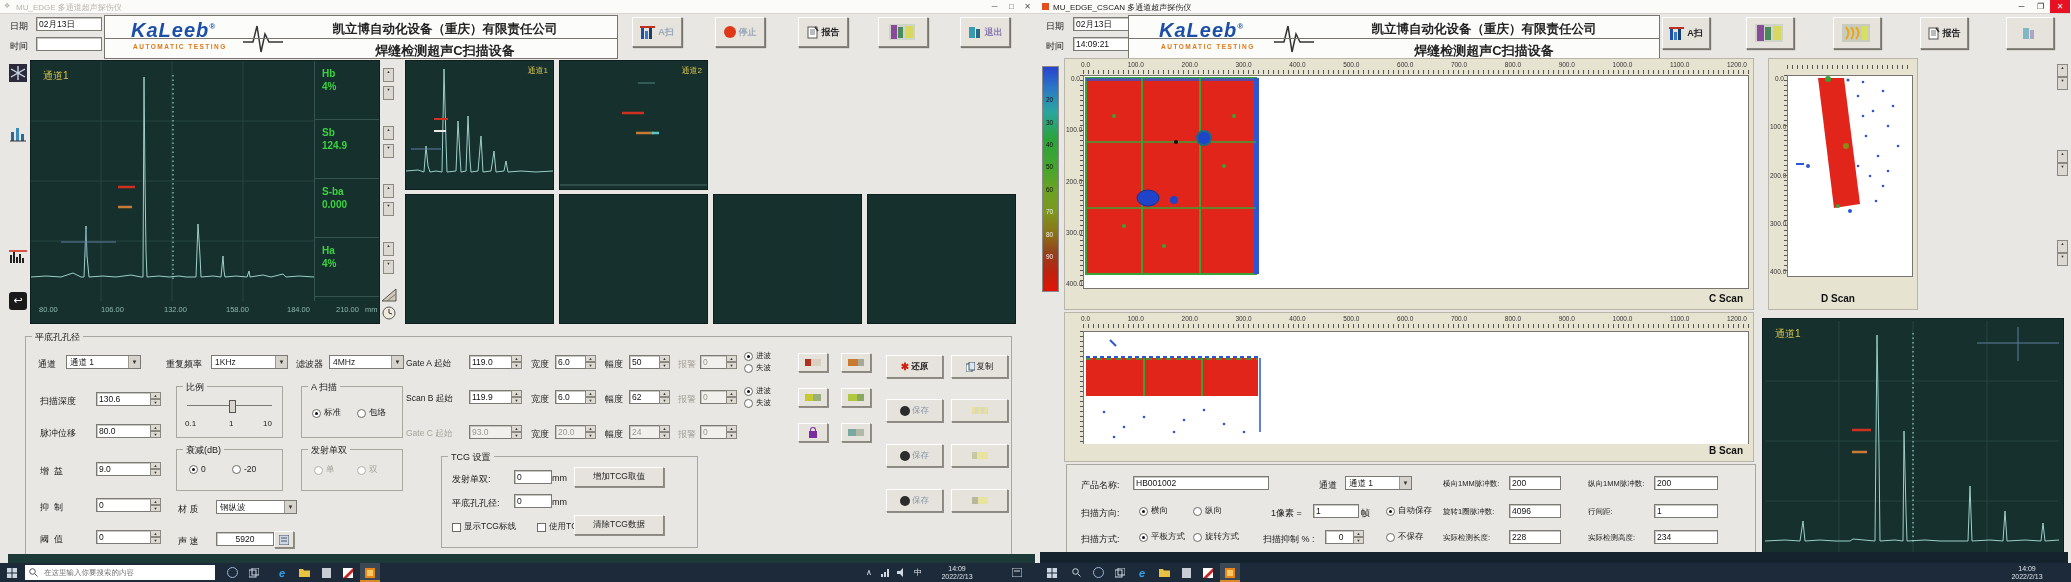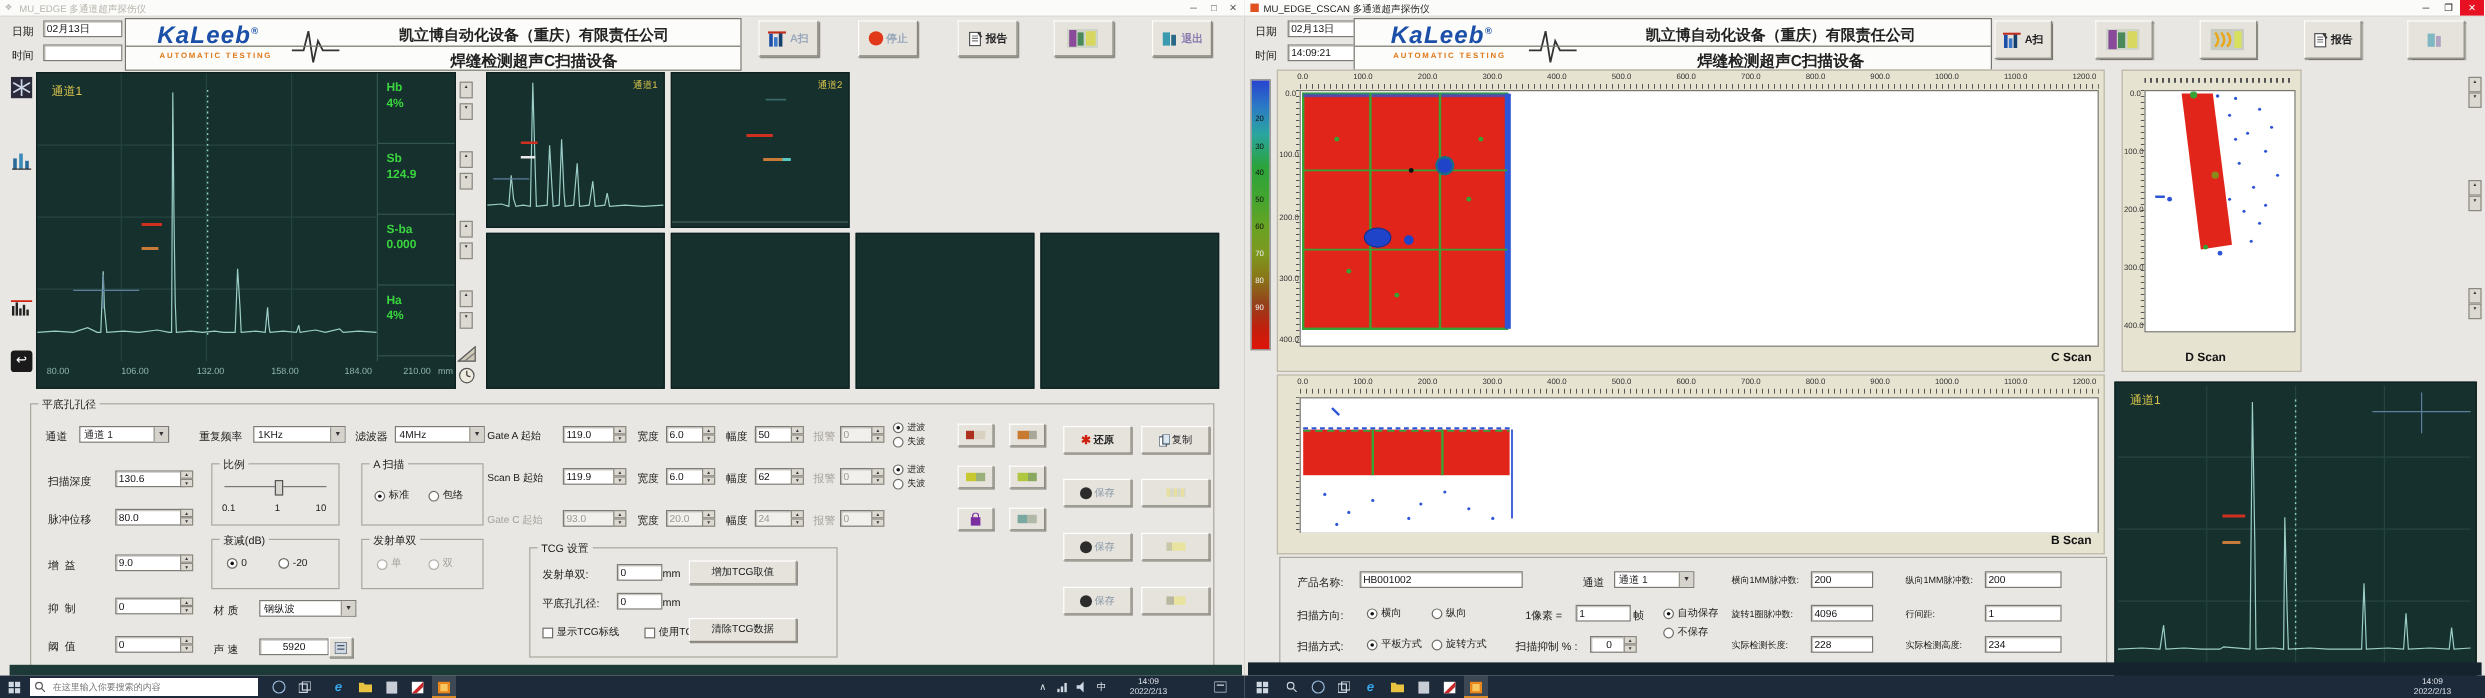--- a/index.html
+++ b/index.html
@@ -806,21 +806,21 @@
     <label class="radio" style="left:126px;top:66px">
         <span class="c"></span>
         <span>旋转方式</span>
       </label>
     <span class="lbl" style="left:196px;top:68px">扫描抑制 % :</span>
     <div class="input" style="left:258px;top:65px;width:26px;height:12px;text-align:center">0</div>
     <div class="spin" style="left:286px;top:65px;height:14px">
         <i>▲</i>
         <i>▼</i>
       </div>
-    <label class="radio" style="left:319px;top:56px">
+    <label class="radio" style="left:319px;top:66px">
         <span class="c"></span>
         <span>不保存</span>
       </label>
 
     <span class="lbl" style="left:376px;top:14px;font-size:7.5px">横向1MM脉冲数:</span>
     <div class="input" style="left:442px;top:11px;width:46px;height:12px">200</div>
     <span class="lbl" style="left:376px;top:42px;font-size:7.5px">旋转1圈脉冲数:</span>
     <div class="input" style="left:442px;top:39px;width:46px;height:12px">4096</div>
     <span class="lbl" style="left:376px;top:68px;font-size:7.5px">实际检测长度:</span>
     <div class="input" style="left:442px;top:65px;width:46px;height:12px">228</div>

